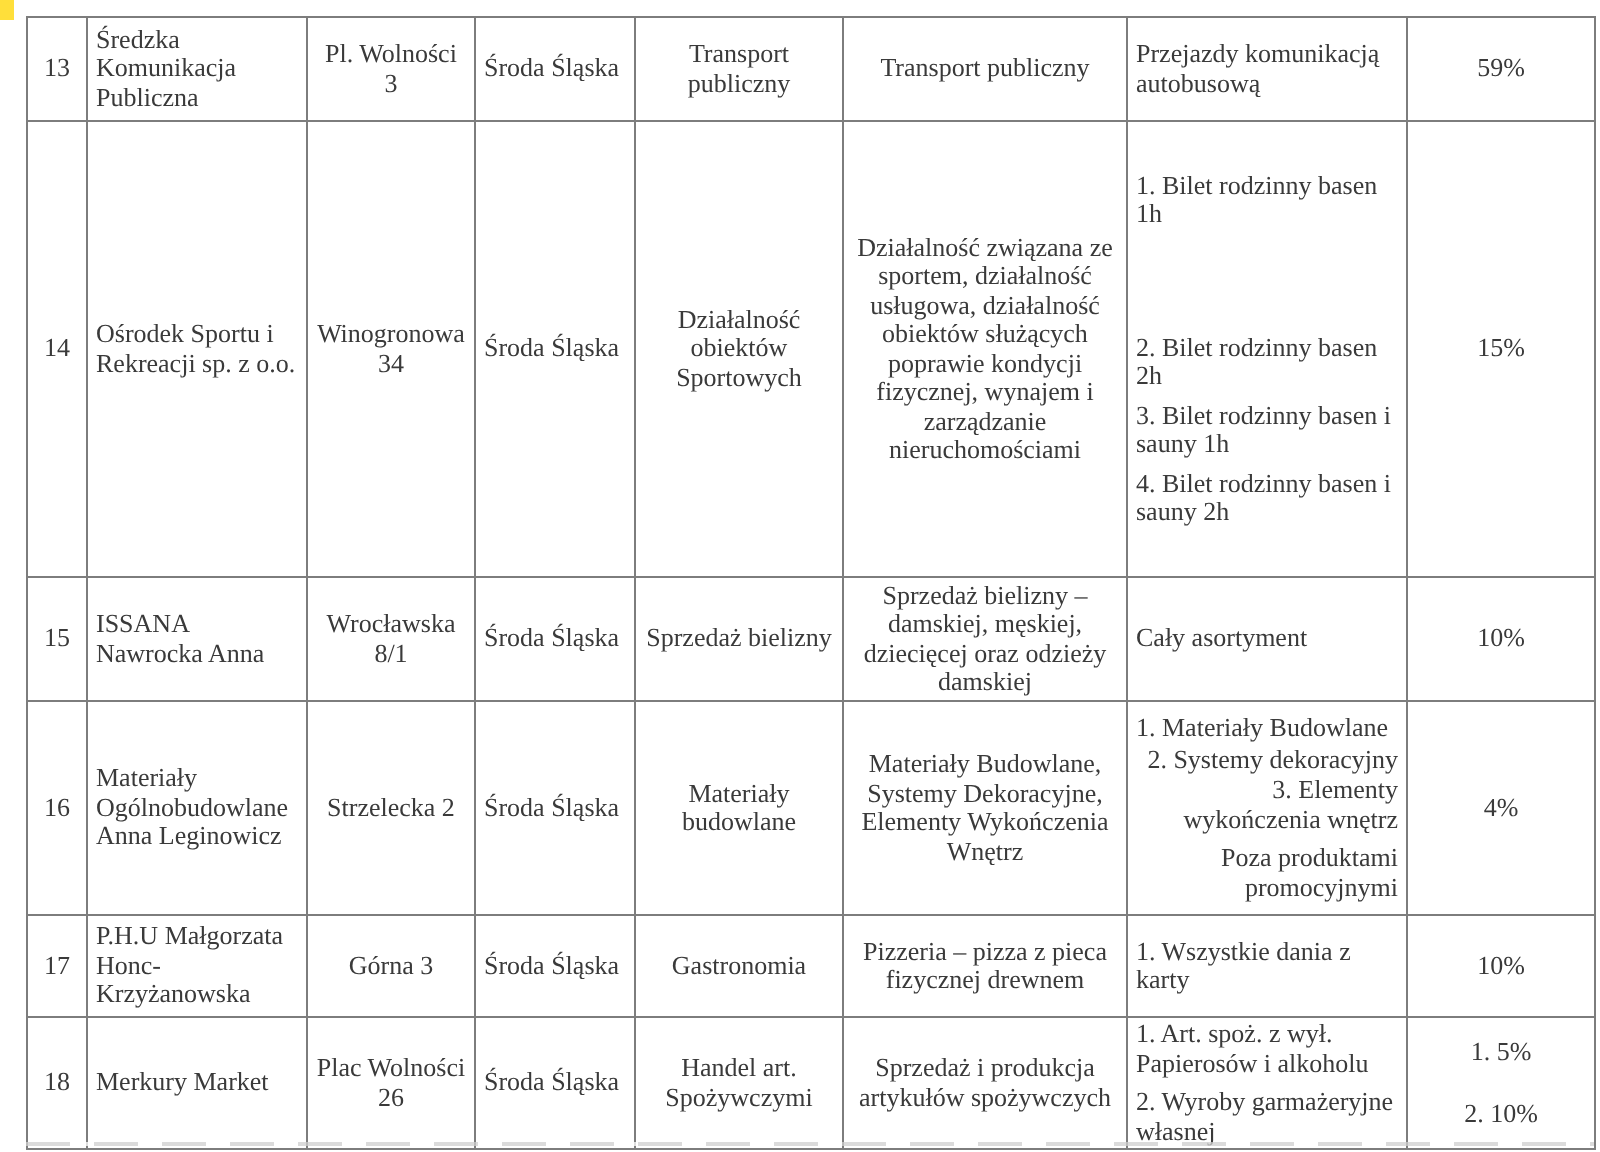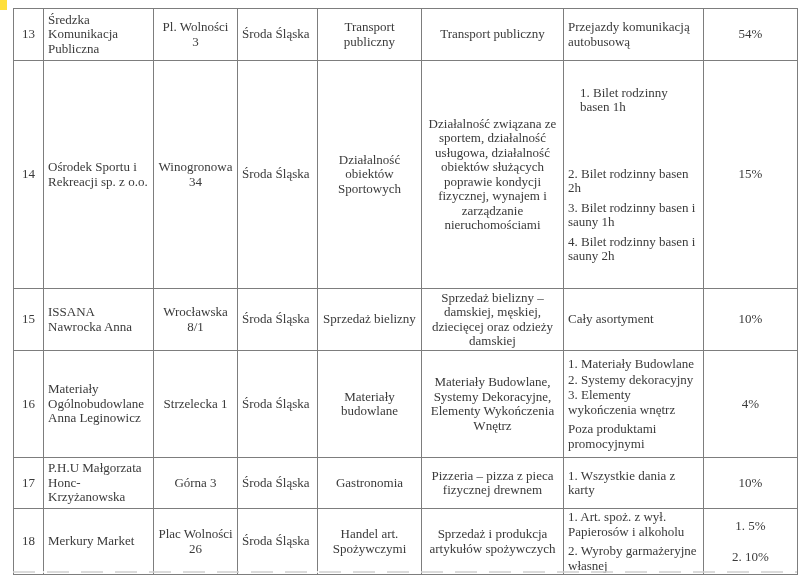--- a/index.html
+++ b/index.html
@@ -54,23 +54,23 @@
   .c-name { text-align: left; }
   .c-addr { text-align: center; padding-right: 8px; }
   .c-city { text-align: left; }
   .c-cat  { text-align: center; }
   .c-desc { text-align: center; }
   .c-items{ text-align: left; padding-left: 5px; }
   .c-rate { text-align: center; }
 
   .item + .item { margin-top: 5px; }
   .items-top { vertical-align: top; padding-top: 46px; }
-  .gap-after { margin-bottom: 52px; margin-left: 12px; }
+  .gap-after { margin-bottom: 52px; }
   .items-tight { line-height: 14px; margin-left: 46px; }
-  .items-tight .item + .item { margin-top: 1px; }
+  .items-tight .item + .item { margin-top: 1px; text-align: right; }
   .items-tight .item.poza-gap { margin-top: 5px; }
 
   .rate-gap { margin-bottom: 16px; }
 
   .ghost-line {
     position: absolute;
     left: 13px;
     top: 571px;
     width: 784px;
     height: 2px;
@@ -104,21 +104,21 @@
       <tr class="r13">
         <td class="c-no">13</td>
         <td class="c-name">Średzka Komunikacja Publiczna</td>
         <td class="c-addr">Pl. Wolności 3</td>
         <td class="c-city">Środa Śląska</td>
         <td class="c-cat">Transport publiczny</td>
         <td class="c-desc">Transport publiczny</td>
         <td class="c-items">
           <div class="item">Przejazdy komunikacją autobusową</div>
         </td>
-        <td class="c-rate">54%</td>
+        <td class="c-rate">59%</td>
       </tr>
 
       <tr class="r14">
         <td class="c-no">14</td>
         <td class="c-name">Ośrodek Sportu i Rekreacji sp. z o.o.</td>
         <td class="c-addr">Winogronowa 34</td>
         <td class="c-city">Środa Śląska</td>
         <td class="c-cat">Działalność obiektów Sportowych</td>
         <td class="c-desc">Działalność związana ze sportem, działalność usługowa, działalność obiektów służących poprawie kondycji fizycznej, wynajem i zarządzanie nieruchomościami</td>
         <td class="c-items items-top">
@@ -139,21 +139,21 @@
         <td class="c-desc">Sprzedaż bielizny – damskiej, męskiej, dziecięcej oraz odzieży damskiej</td>
         <td class="c-items">
           <div class="item">Cały asortyment</div>
         </td>
         <td class="c-rate">10%</td>
       </tr>
 
       <tr class="r16">
         <td class="c-no">16</td>
         <td class="c-name">Materiały Ogólnobudowlane Anna Leginowicz</td>
-        <td class="c-addr">Strzelecka 1</td>
+        <td class="c-addr">Strzelecka 2</td>
         <td class="c-city">Środa Śląska</td>
         <td class="c-cat">Materiały budowlane</td>
         <td class="c-desc">Materiały Budowlane, Systemy Dekoracyjne, Elementy Wykończenia Wnętrz</td>
         <td class="c-items items-tight">
           <div class="item">1. Materiały Budowlane</div>
           <div class="item">2. Systemy dekoracyjny</div>
           <div class="item">3. Elementy wykończenia wnętrz</div>
           <div class="item poza-gap">Poza produktami promocyjnymi</div>
         </td>
         <td class="c-rate">4%</td>

